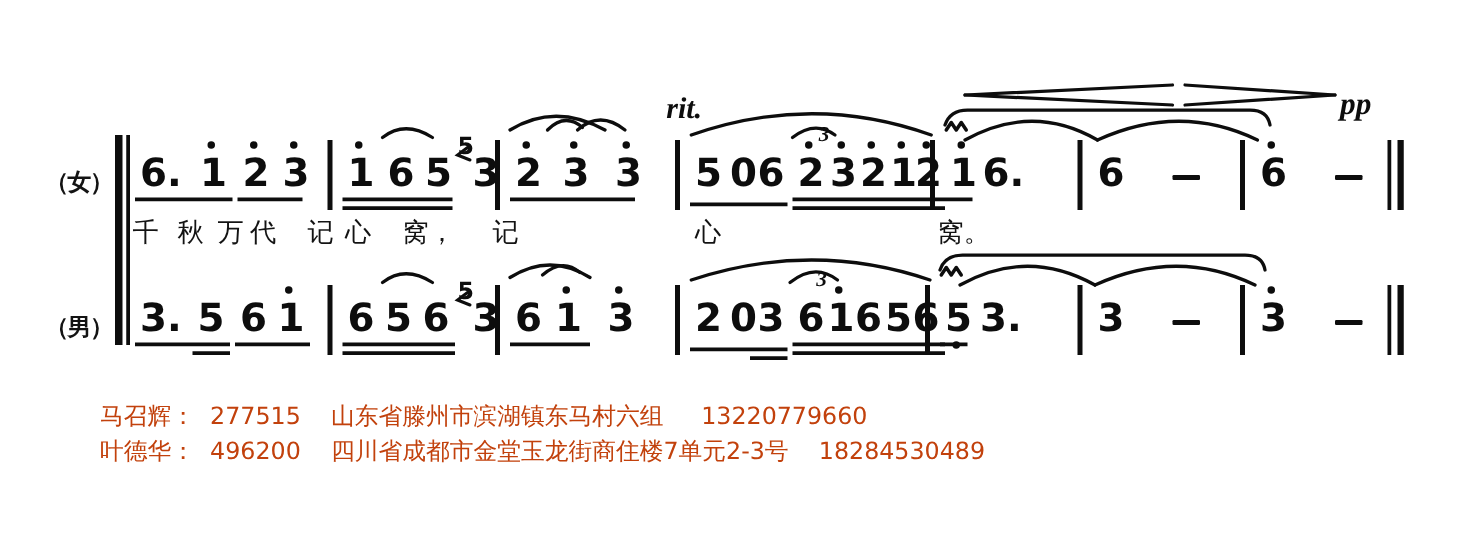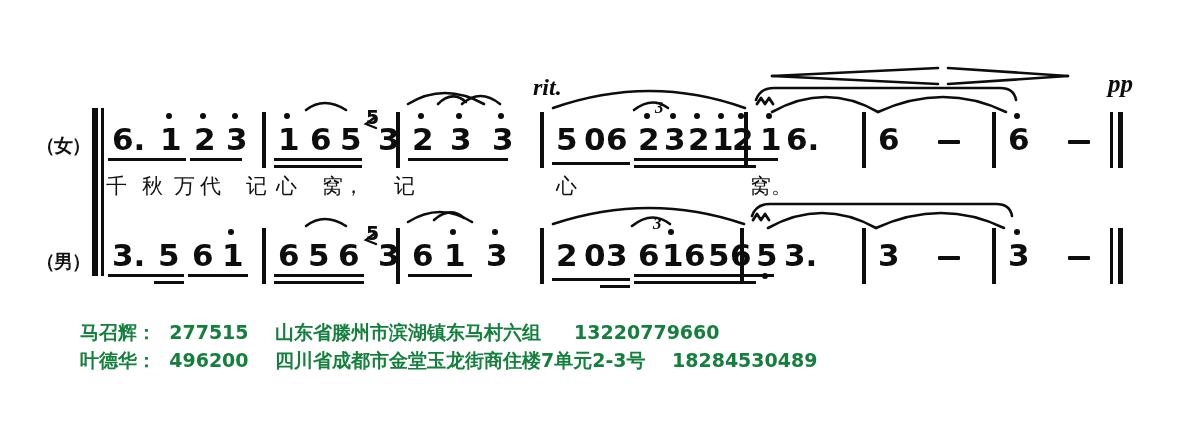--- a/index.html
+++ b/index.html
@@ -115,21 +115,20 @@
     white-space: nowrap;
   }
   .dynamic {
     position: absolute;
     font-family: "Liberation Serif", serif;
     font-style: italic;
     font-weight: 700;
     font-size: 25px;
     color: #0d0d0d;
     white-space: nowrap;
-    margin-left: 36px;
   }
   .triplet-num {
     position: absolute;
     font-family: "Liberation Serif", serif;
     font-style: italic;
     font-weight: 700;
     font-size: 17px;
     color: #0d0d0d;
   }
 
@@ -139,22 +138,22 @@
     left: 0; top: 0;
     width: 1183px; height: 448px;
     pointer-events: none;
   }
 
   
   .footer {
     position: absolute;
     font-family: "DejaVu Sans", sans-serif;
     font-size: 19px;
-    font-weight: 700;
-    color: #15803d;
+    font-weight: 400;
+    color: #c2410c;
     white-space: pre;
     letter-spacing: 0px;
   }
 </style>
 </head>
 <body>
 
 <div id="sheet">
 
   <div class="brace" style="left:92px; top:108px; width:14px; height:168px;">

